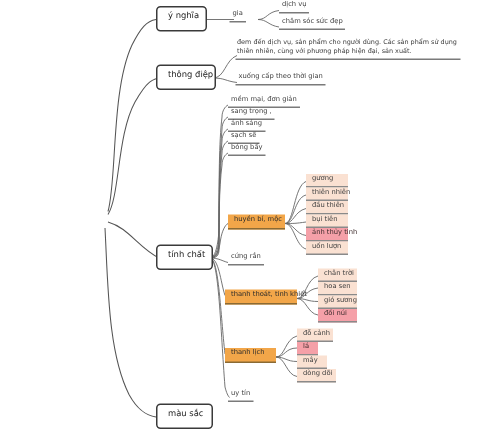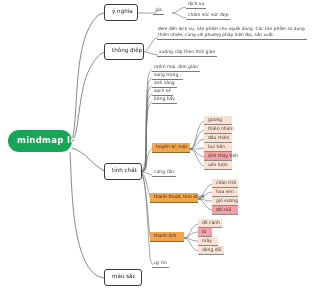--- a/index.html
+++ b/index.html
@@ -160,21 +160,20 @@
     <path class="thin" d="M140,172 C146,172 147,210 150,236"></path>
 
     <path class="thin" d="M184,238 C190,238 190,226 198,224"></path>
     <path class="thin" d="M184,238 C190,238 190,232 198,232"></path>
     <path class="thin" d="M184,238 C190,238 191,241 198,241"></path>
     <path class="thin" d="M184,238 C190,238 191,250 198,251"></path>
 
     <path class="thin" d="M140,172 C146,172 147,220 150,258 C151,262 152,264 153,265"></path>
   </svg>
 
-  <div class="node root" style="left:8px; top:130px; width:64px;">mindmap logo</div>
 
   <div class="node boxed" style="left:104px; top:4px; width:34px;">ý nghĩa</div>
 
   <div class="node boxed" style="left:104px; top:43px; width:40px;">thông điệp</div>
 
   <div class="node boxed" style="left:104px; top:163px; width:38px;">tính chất</div>
 
   <div class="node boxed" style="left:104px; top:269px; width:38px;">màu sắc</div>
 
   <div class="node leaf" style="left:153px; top:8px;">gia</div>

